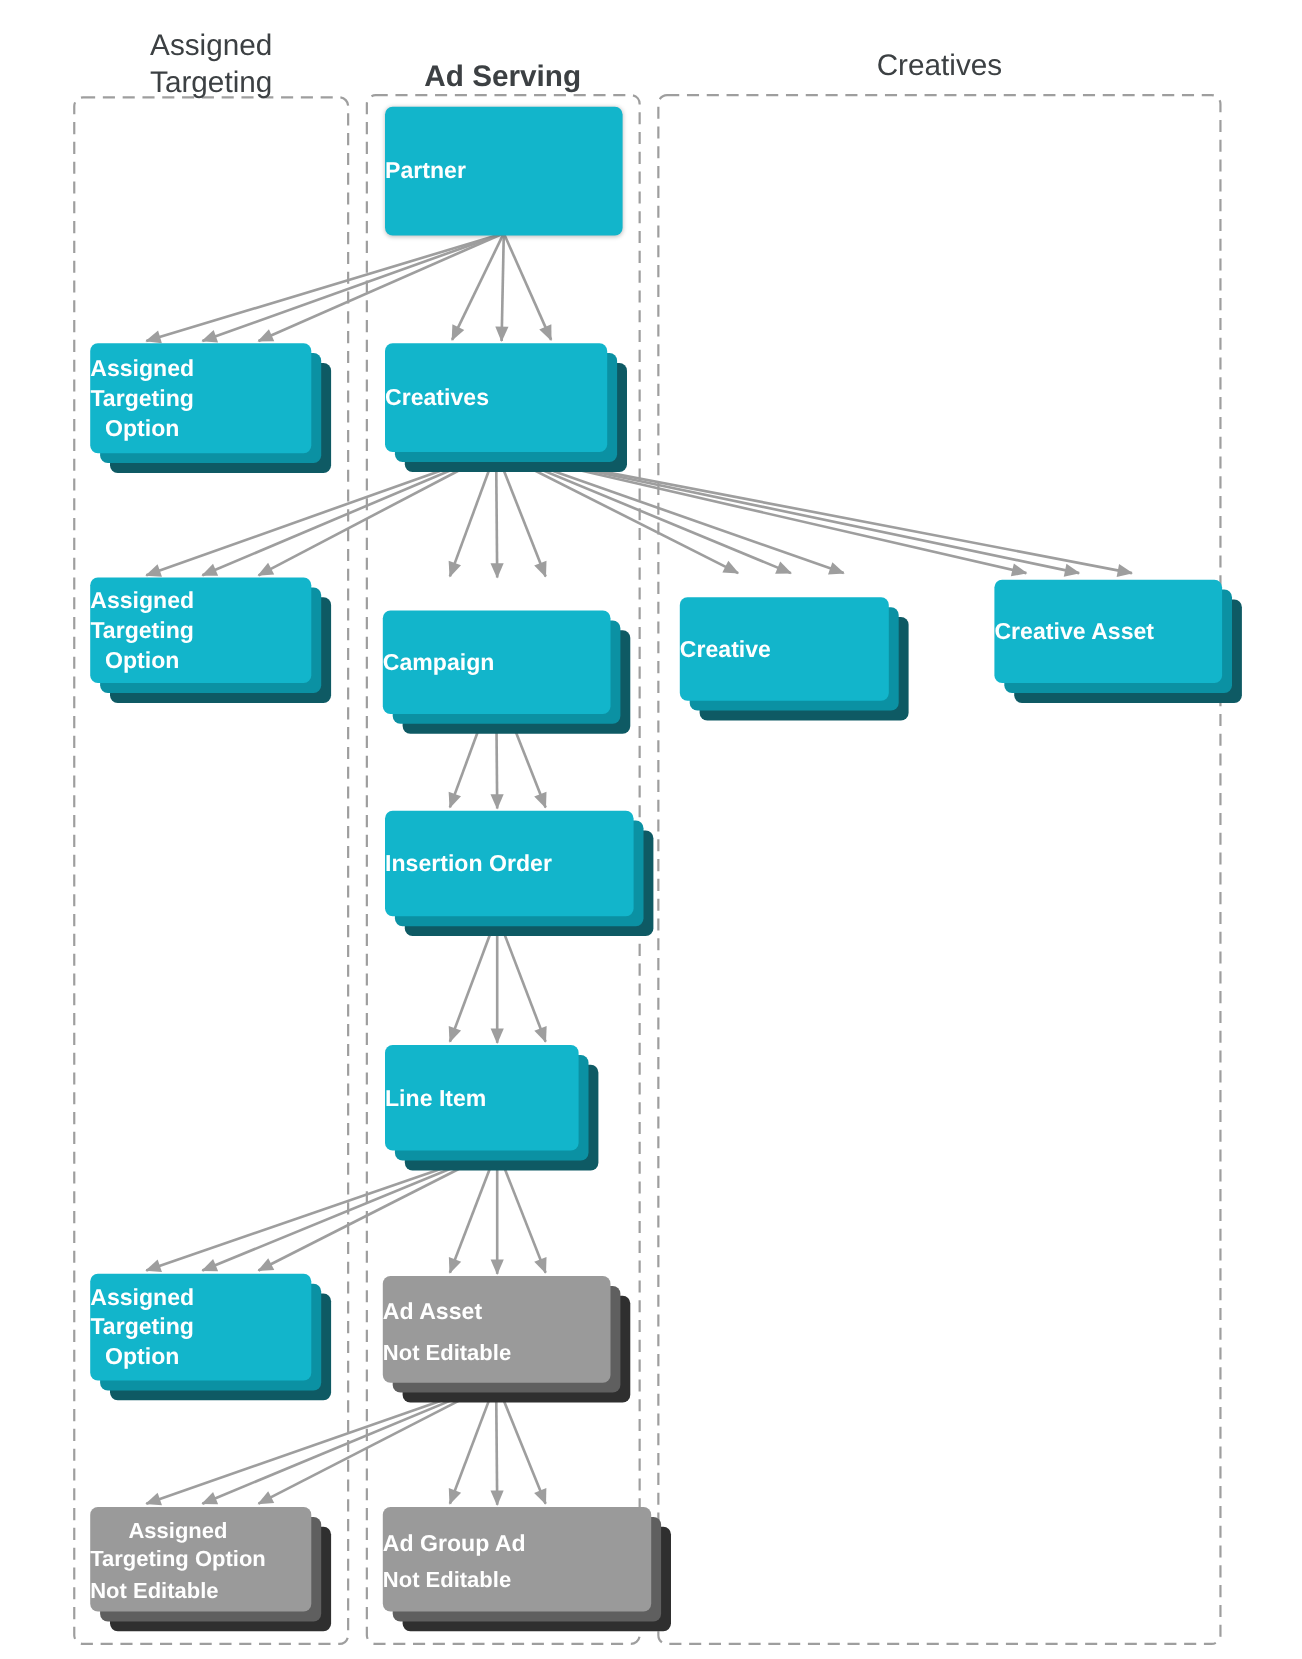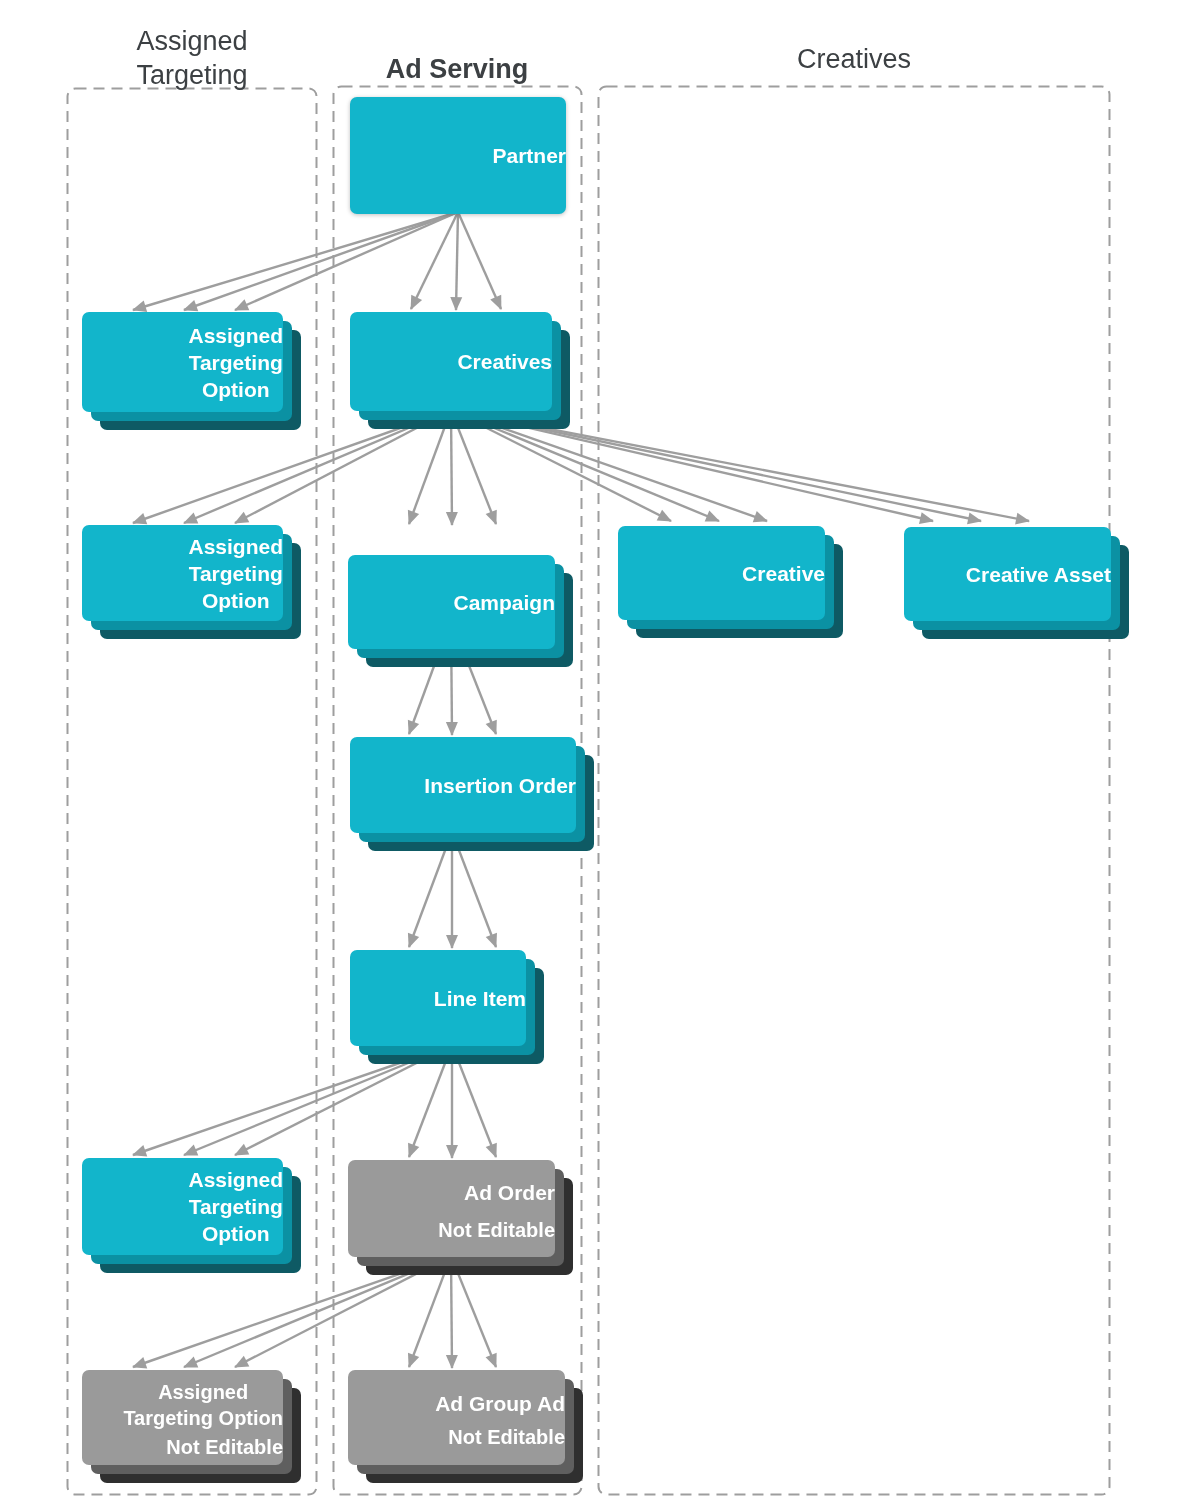--- a/index.html
+++ b/index.html
@@ -10,21 +10,21 @@
   #edge-layer { position:absolute; left:0; top:0; width:1184px; height:1508px; }
   .col-rect { fill:none; stroke:var(--border,#9e9e9e); stroke-width:2; stroke-dasharray:11 7; }
   .edge { stroke:var(--arrow,#9e9e9e); stroke-width:2.4; fill:none; }
   .col-title {
     position:absolute; text-align:center; color:var(--title-text,#3c4043);
     font-size:27px; line-height:34px; font-weight:400;
   }
   .col-title .narrow { display:inline-block; max-width:175px; }
   .node {
     position:absolute; border-radius:7px; box-sizing:border-box;
-    display:flex; flex-direction:column; align-items:flex-end; justify-content:center;
+    display:flex; flex-direction:column; align-items:flex-start; justify-content:center;
     text-align:center; color:#ffffff; font-weight:bold;
   }
   .node.cyan { background:var(--node-cyan,#12b5cb); }
   .node.cyan.stack { box-shadow:9px 9px 0 var(--node-cyan-mid,#0b91a3), 18px 18px 0 var(--node-cyan-back,#0e5a64); }
   .node.gray { background:var(--node-gray,#9a9a9a); }
   .node.gray.stack { box-shadow:9px 9px 0 var(--node-gray-mid,#5f5f5f), 18px 18px 0 var(--node-gray-back,#2f2f2f); }
   .node.flat { box-shadow:0 1px 4px rgba(0,0,0,0.25); }
   .label { font-size:21px; line-height:27px; }
   .label .line { display:block; }
   .sublabel { font-size:20px; line-height:18px; margin-top:15px; }
@@ -148,21 +148,21 @@
     <span class="line">Option</span>
   </div>
 </div>
 
 <div class="node cyan stack" style="left:348px; top:527px; width:207px; height:94px;margin-top:28px;">
   <div class="label">
     <span class="line">Campaign</span>
   </div>
 </div>
 
-<div class="node cyan stack" style="left:618px; top:526px; width:207px; height:94px;">
+<div class="node cyan stack" style="left:618px; top:543px; width:190px; height:94px;">
   <div class="label">
     <span class="line">Creative</span>
   </div>
 </div>
 
 <div class="node cyan stack" style="left:904px; top:527px; width:207px; height:94px;">
   <div class="label">
     <span class="line">Creative Asset</span>
   </div>
 </div>
@@ -182,31 +182,31 @@
 <div class="node cyan stack" style="left:82px; top:1158px; width:201px; height:97px;">
   <div class="label">
     <span class="line">Assigned</span>
     <span class="line">Targeting</span>
     <span class="line">Option</span>
   </div>
 </div>
 
 <div class="node gray stack" style="left:348px; top:1160px; width:207px; height:97px;">
   <div class="label">
-    <span class="line">Ad Order</span>
+    <span class="line">Ad Asset</span>
   </div>
   <div class="sublabel">Not Editable</div>
 </div>
 
 <div class="node gray stack" style="left:82px; top:1370px; width:201px; height:95px;">
   <div class="label" style="font-size:20px; line-height:26px;">
     <span class="line">Assigned</span>
     <span class="line">Targeting Option</span>
   </div>
   <div class="sublabel" style="margin-top:7px;">Not Editable</div>
 </div>
 
-<div class="node gray stack" style="left:348px; top:1370px; width:217px; height:95px;">
+<div class="node gray stack" style="left:348px; top:1370px; width:244px; height:95px;">
   <div class="label">
     <span class="line">Ad Group Ad</span>
   </div>
   <div class="sublabel" style="margin-top:11px;">Not Editable</div>
 </div>
 
 </body></html>

